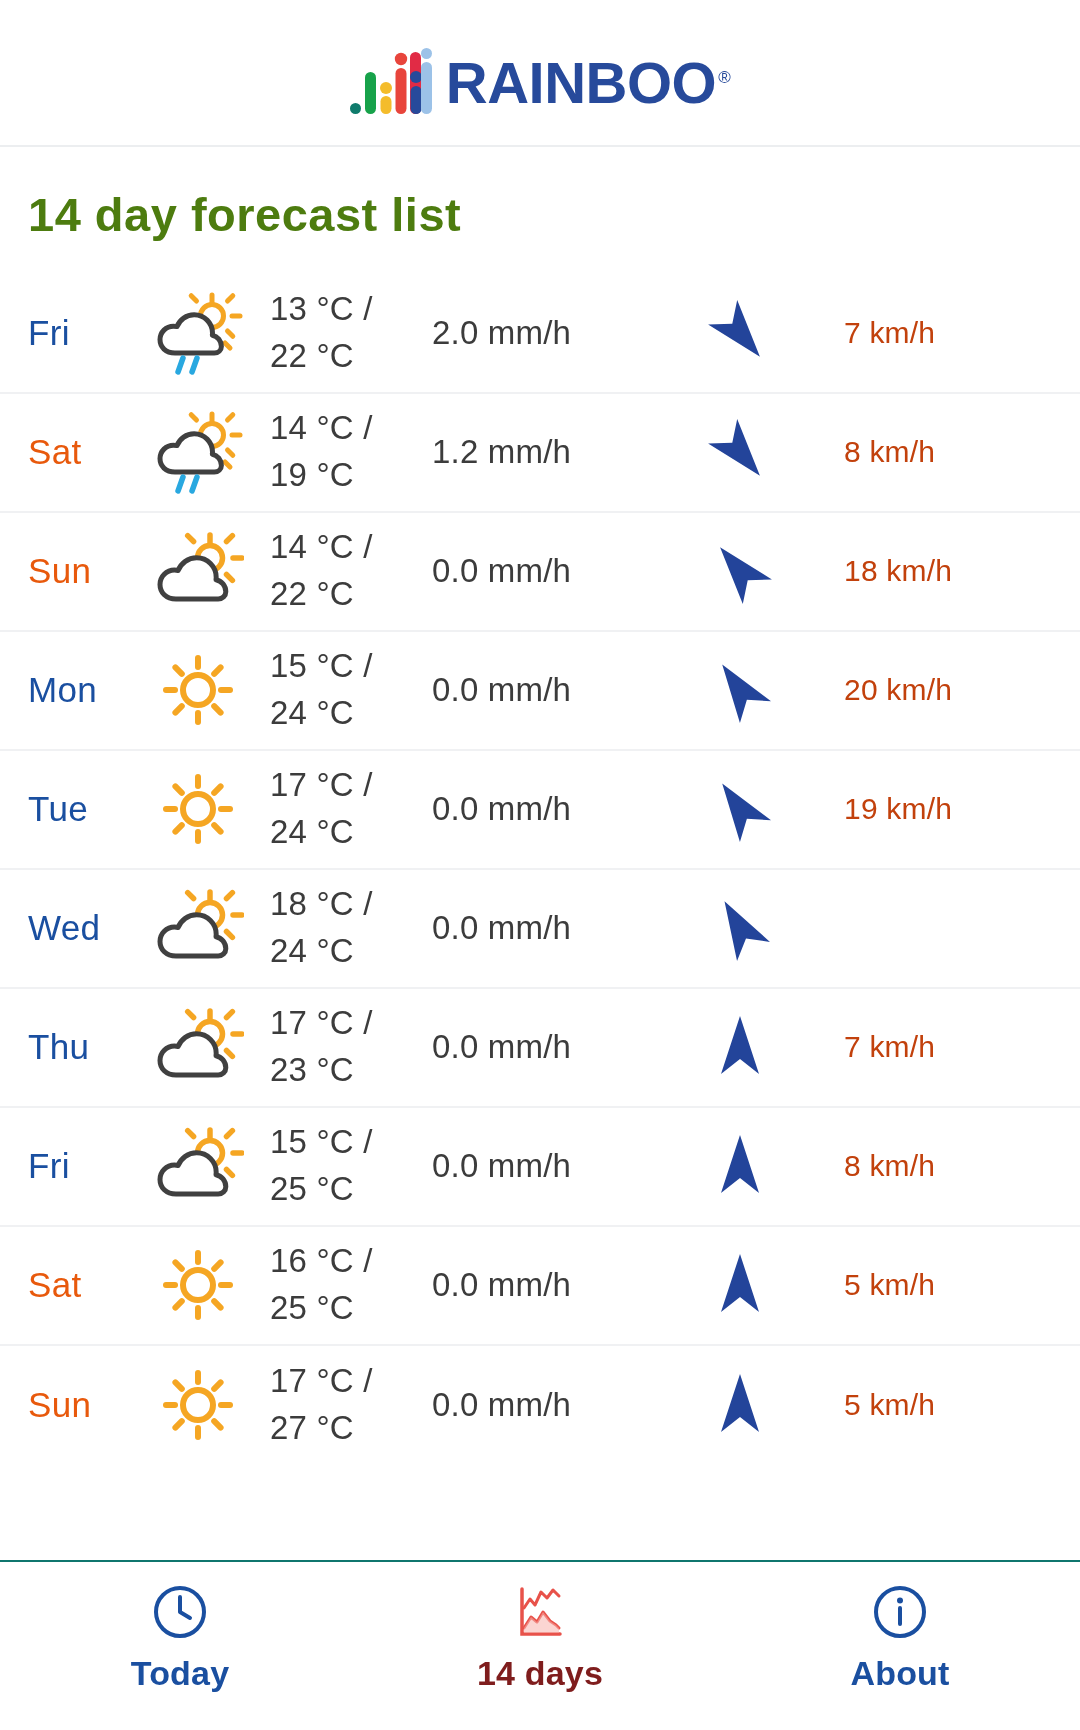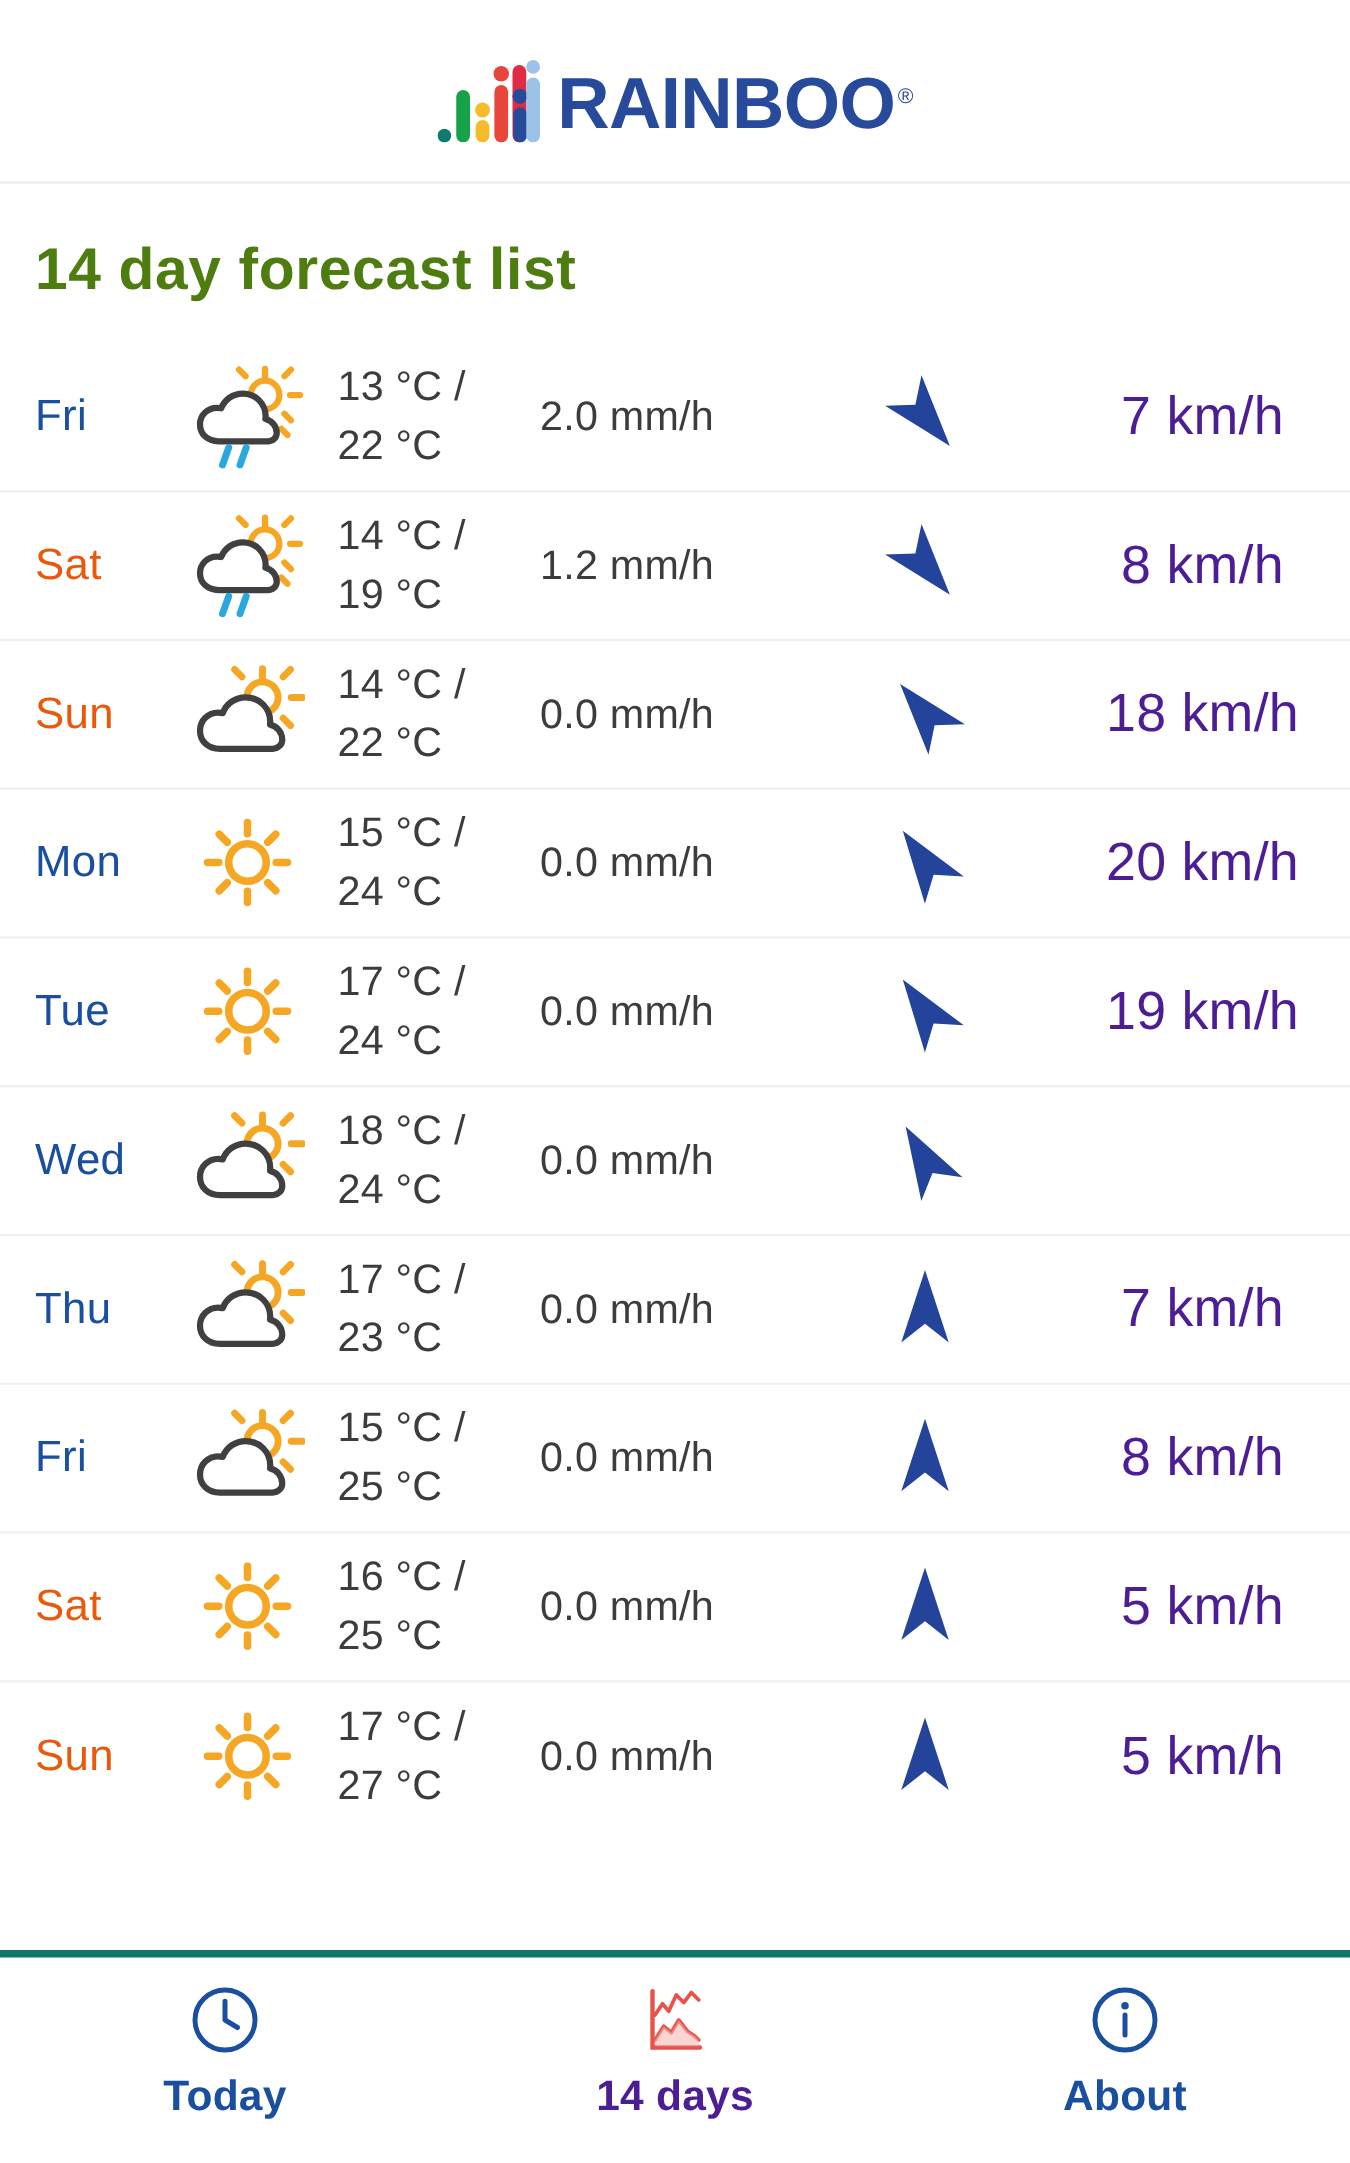--- a/index.html
+++ b/index.html
@@ -103,45 +103,45 @@
     letter-spacing:0.2px;
     padding-left:12px;box-sizing:border-box;
   }
   .c-wind-arrow{
     width:180px;flex:0 0 180px;
     display:flex;align-items:center;justify-content:center;
   }
   .warrow{width:74px;height:74px;display:block;}
   .c-wind-val{
     flex:1 1 auto;
-    font-size:43px;color:#4c1d95;
+    font-size:30px;color:#c2410c;
     letter-spacing:0.2px;
-    padding-left:14px;box-sizing:border-box;text-align:center;
+    padding-left:14px;box-sizing:border-box;
   }
 
   
   .bottom-nav{
     flex:0 0 170px;height:170px;
     display:flex;align-items:flex-start;
-    border-top:6px solid #0f766e;
+    border-top:2px solid #0f766e;
     background:#fff;
     padding-top:22px;box-sizing:border-box;
   }
   .nav-item{
     flex:1 1 33.33%;
     display:flex;flex-direction:column;
     align-items:center;gap:14px;
   }
   .nav-icon{width:56px;height:56px;display:block;}
   .nav-label{
     font-size:34px;font-weight:bold;
     letter-spacing:0.2px;
   }
   .nav-item.blue .nav-label{color:#1a4fa0;}
-  .nav-item.active .nav-label{color:#4c1d95;}
+  .nav-item.active .nav-label{color:#7f1d1d;}
 </style>
 </head>
 <body>
 
 <div class="app">
 
   <div class="header">
     <div class="logo">
       <svg class="logo-mark" viewBox="0 0 82 66">
         <circle cx="5.5" cy="60.5" r="5.5" fill="#0f7b6c"></circle>

